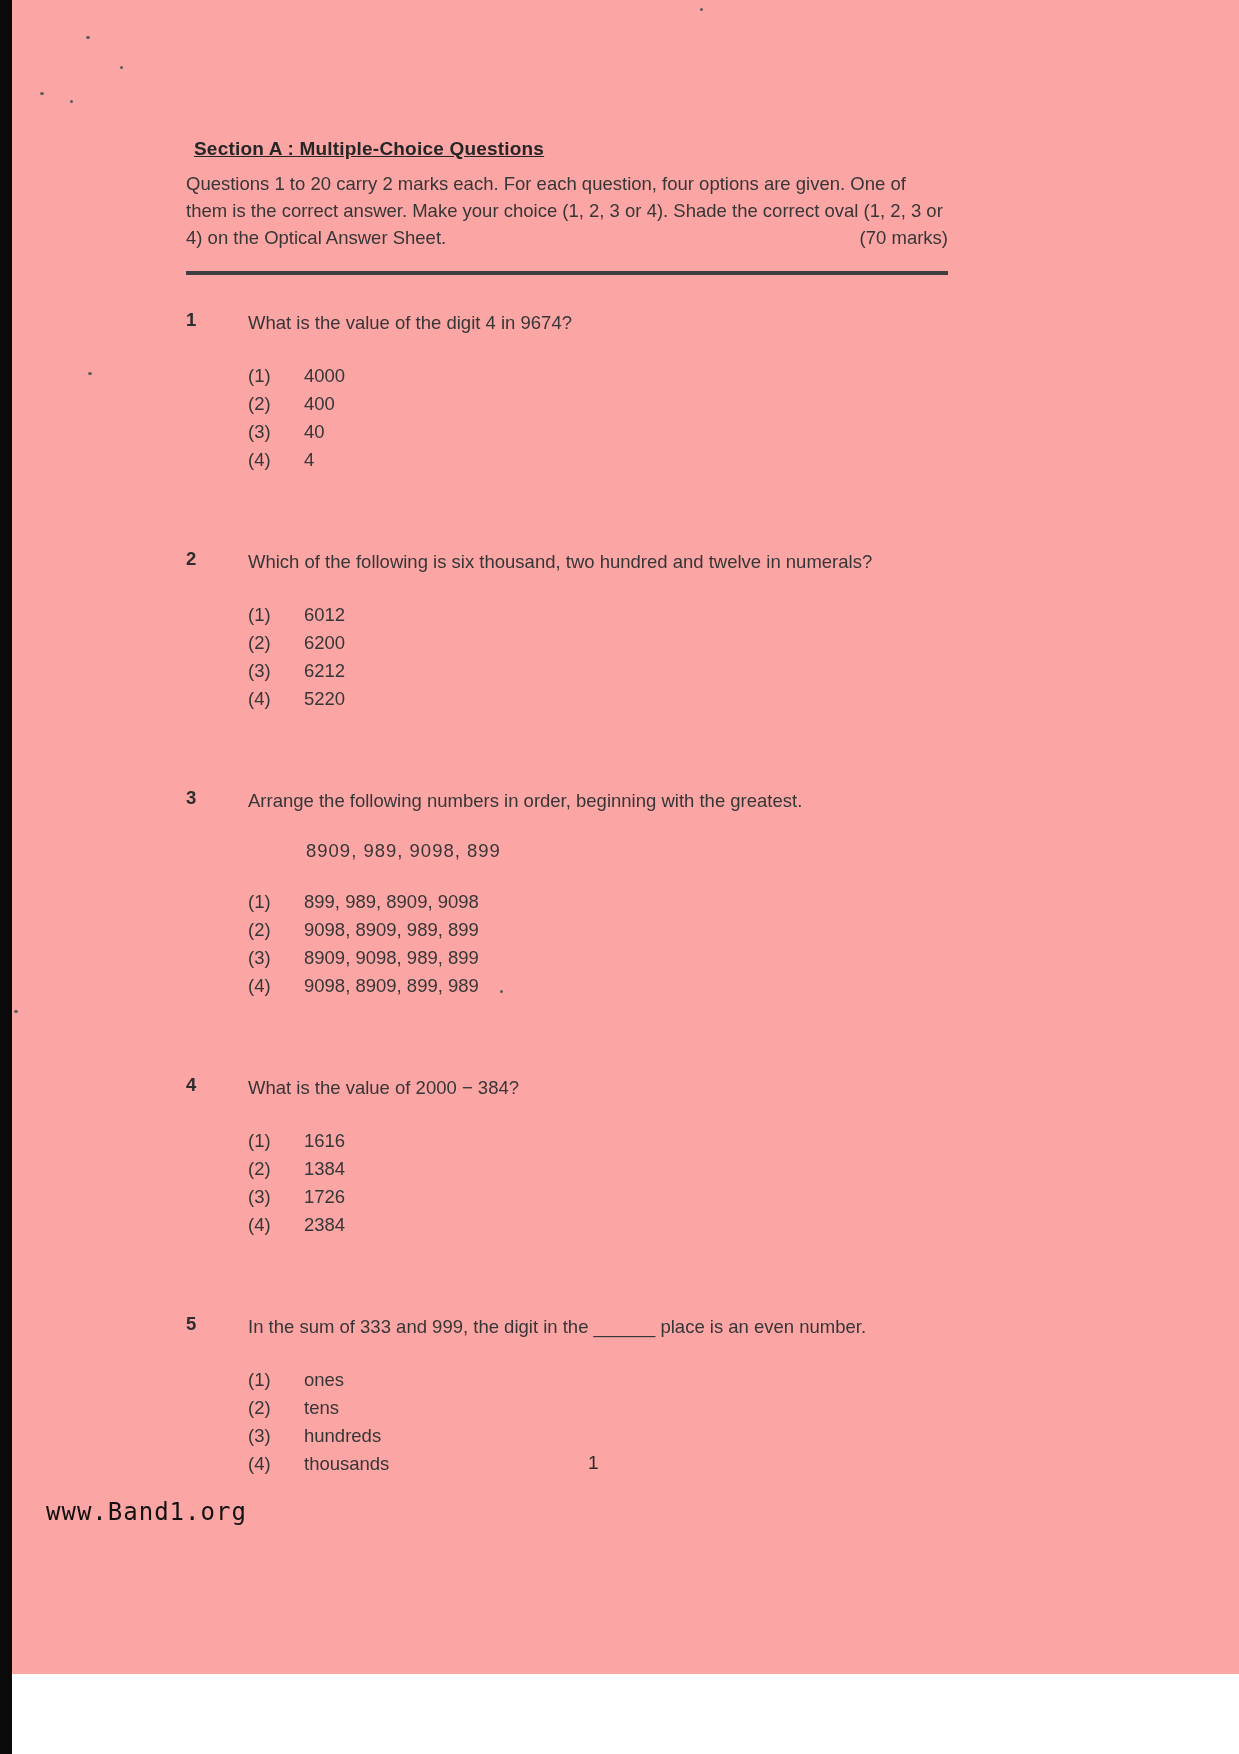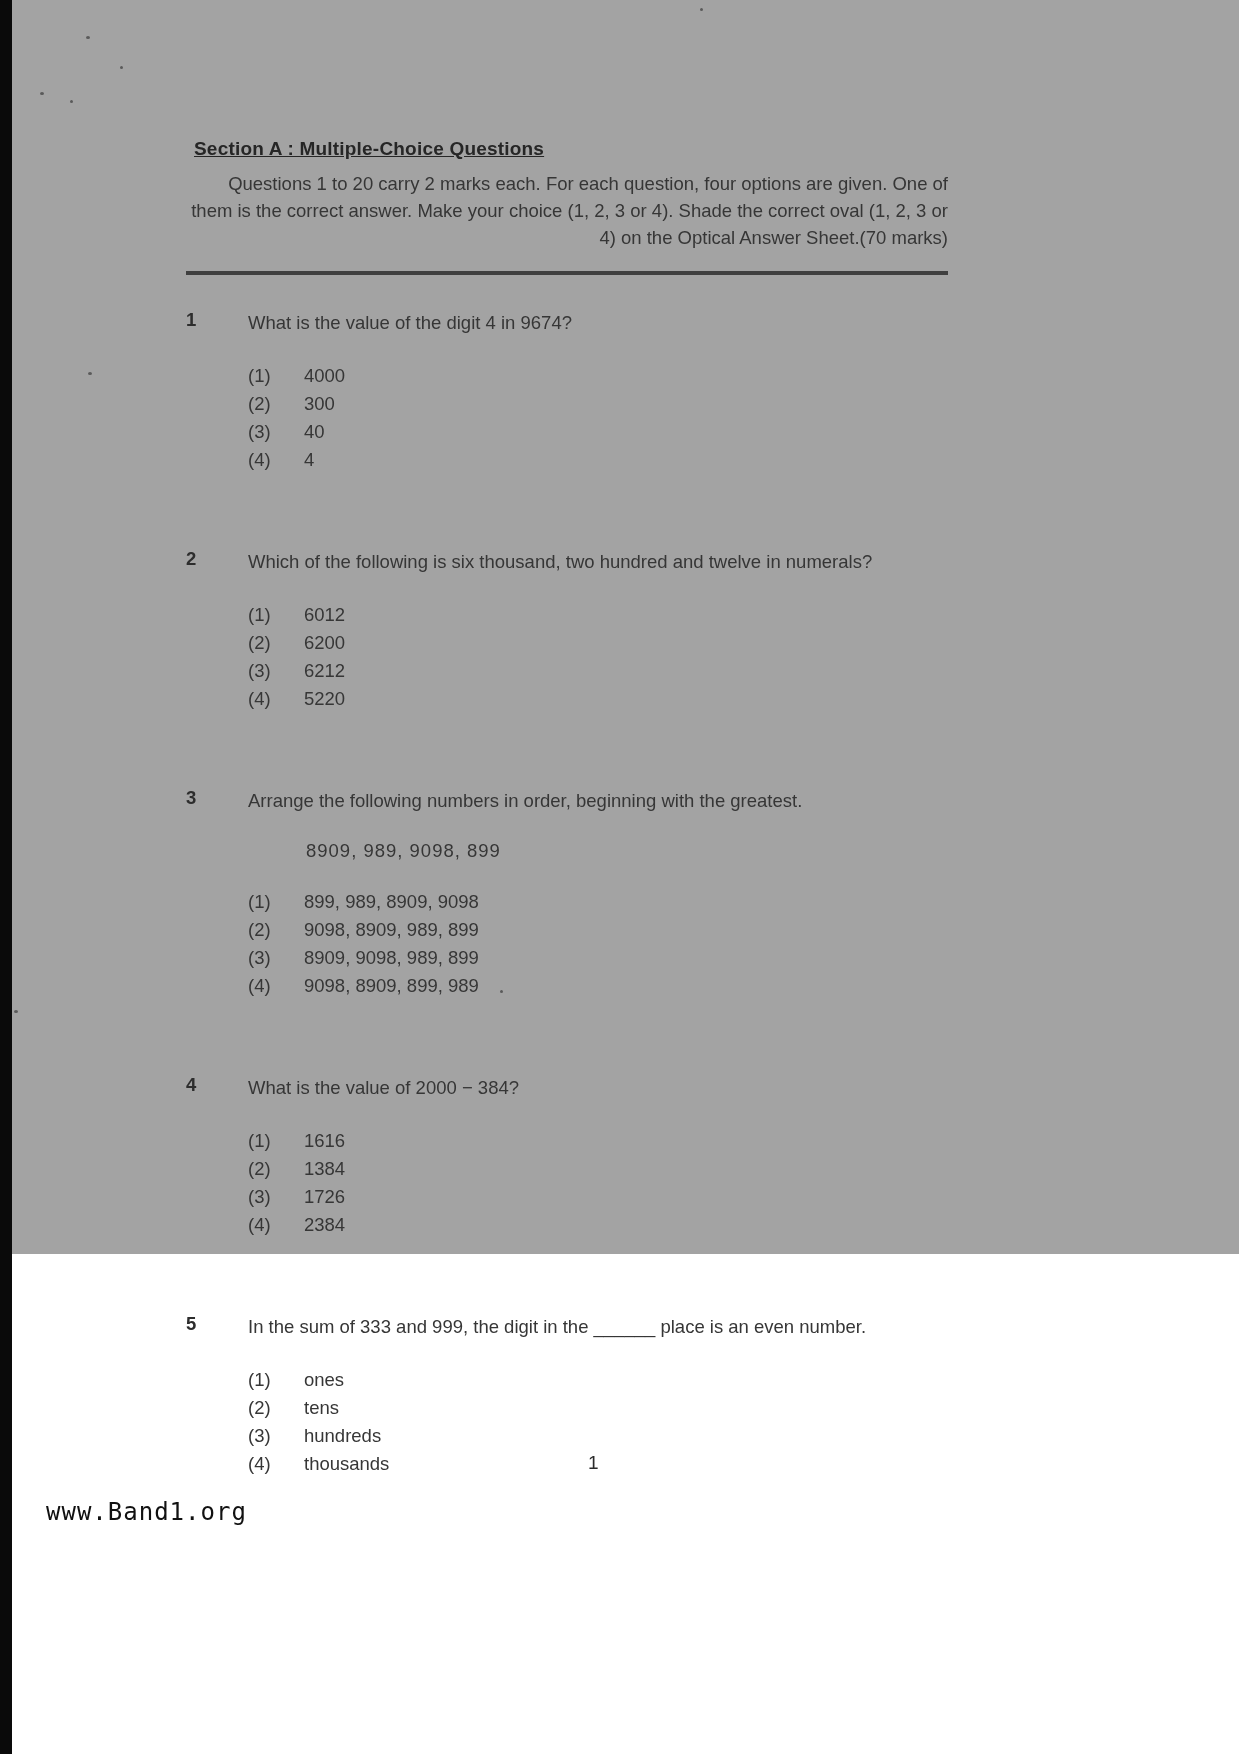--- a/index.html
+++ b/index.html
@@ -8,22 +8,22 @@
     background: #ffffff;
     width: 1239px;
     height: 1754px;
     overflow: hidden;
     font-family: "Liberation Sans", sans-serif;
     color: #2b2b2b;
   }
   .page {
     position: relative;
     width: 1239px;
-    height: 1254px;
-    background: #a3a3a3;
+    height: 1674px;
+    background: #fca5a5;
   }
   
   .edge-bar {
     position: absolute;
     left: 0; top: 0;
     width: 12px;
     height: 1754px;
     background: #0a0a0a;
   }
   .speck {
@@ -44,21 +44,21 @@
     text-decoration: underline;
     margin: 0 0 10px 8px;
     letter-spacing: 0.2px;
     color: #222;
   }
   .instructions {
     font-size: 18.5px;
     line-height: 27px;
     margin: 0;
     color: #333;
-    text-align: right;
+    text-align: left;
   }
   .marks {
     float: right;
     white-space: nowrap;
   }
   .divider {
     border: none;
     border-top: 4px solid #3c3c3c;
     margin: 20px 0 34px 0;
   }
@@ -140,21 +140,21 @@
 
     <hr class="divider">
 
     <div>
         <div class="question">
           <div class="q-num">1</div>
           <div class="q-body">
             <div class="q-text">What is the value of the digit 4 in 9674?</div>
             <div class="q-options">
               <div class="opt-row"><span class="opt-label">(1)</span><span class="opt-value">4000</span></div>
-              <div class="opt-row"><span class="opt-label">(2)</span><span class="opt-value">300</span></div>
+              <div class="opt-row"><span class="opt-label">(2)</span><span class="opt-value">400</span></div>
               <div class="opt-row"><span class="opt-label">(3)</span><span class="opt-value">40</span></div>
               <div class="opt-row"><span class="opt-label">(4)</span><span class="opt-value">4</span></div>
             </div>
           </div>
         </div>
         <div class="question">
           <div class="q-num">2</div>
           <div class="q-body">
             <div class="q-text">Which of the following is six thousand, two hundred and twelve in numerals?</div>
             <div class="q-options">

